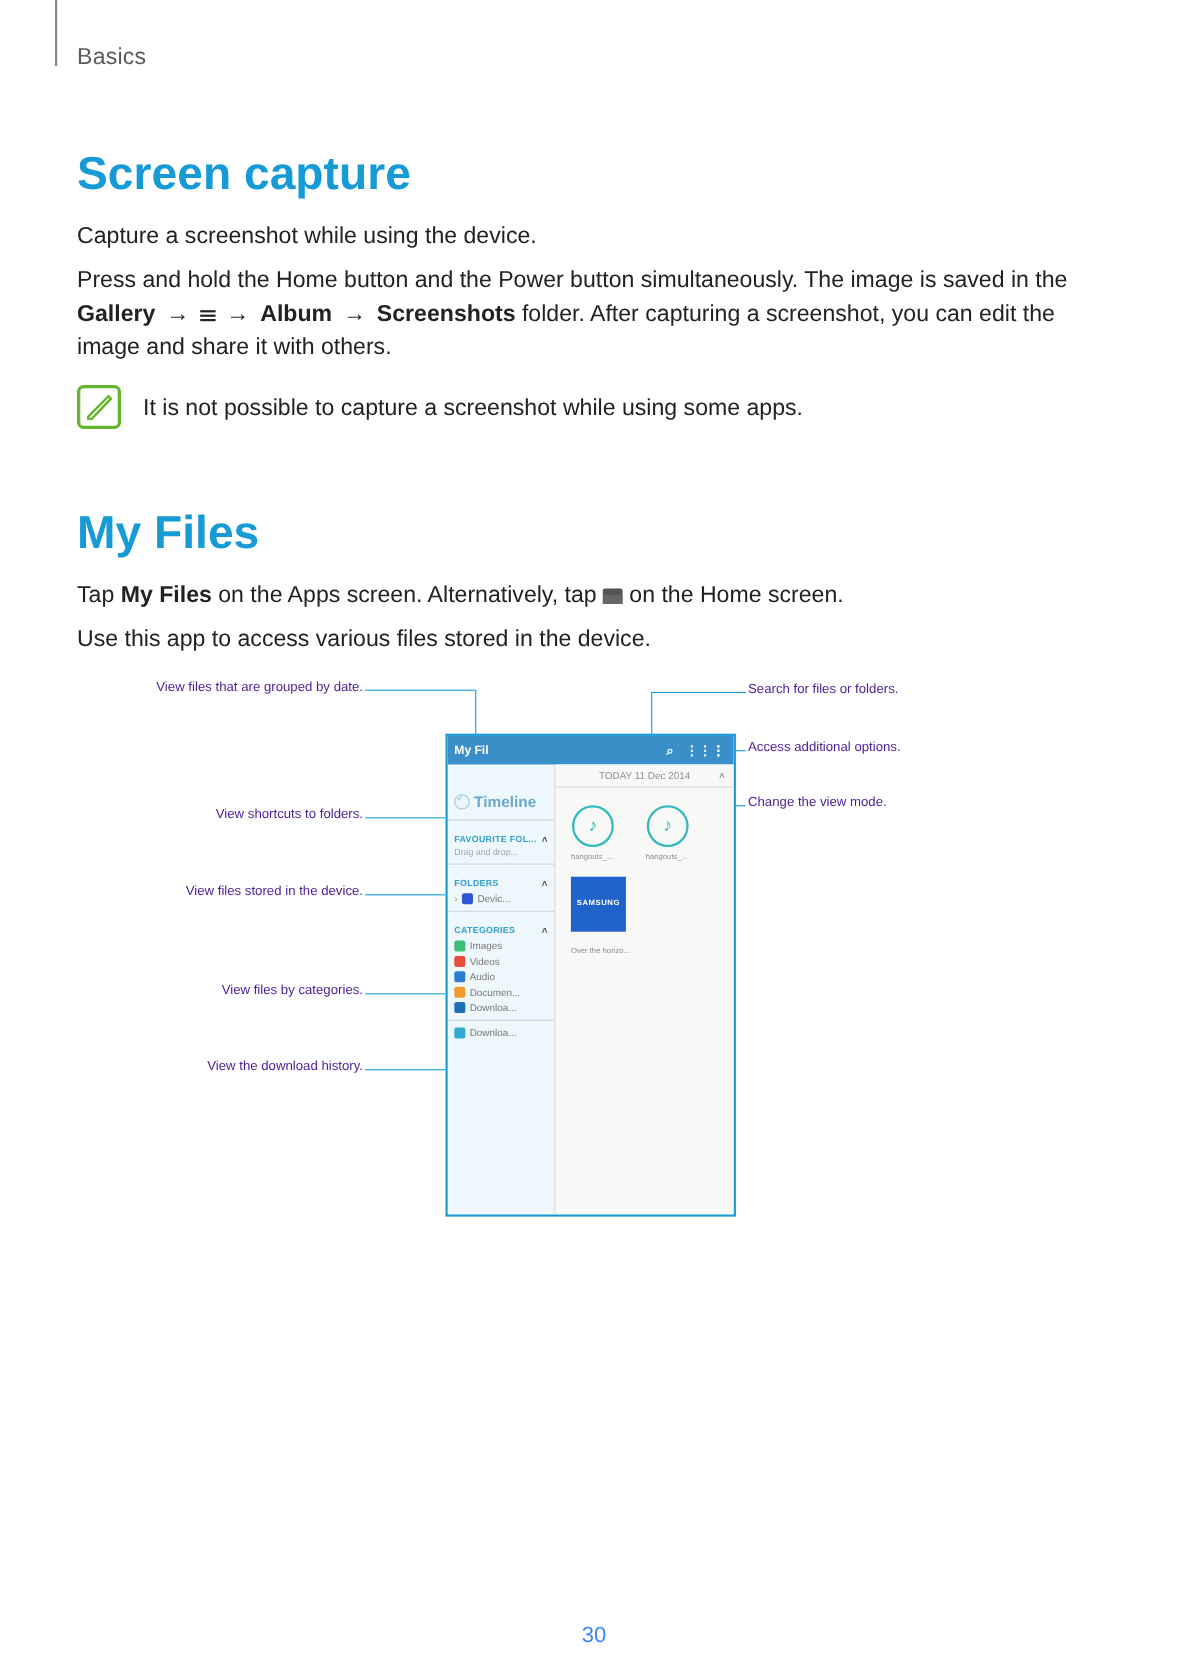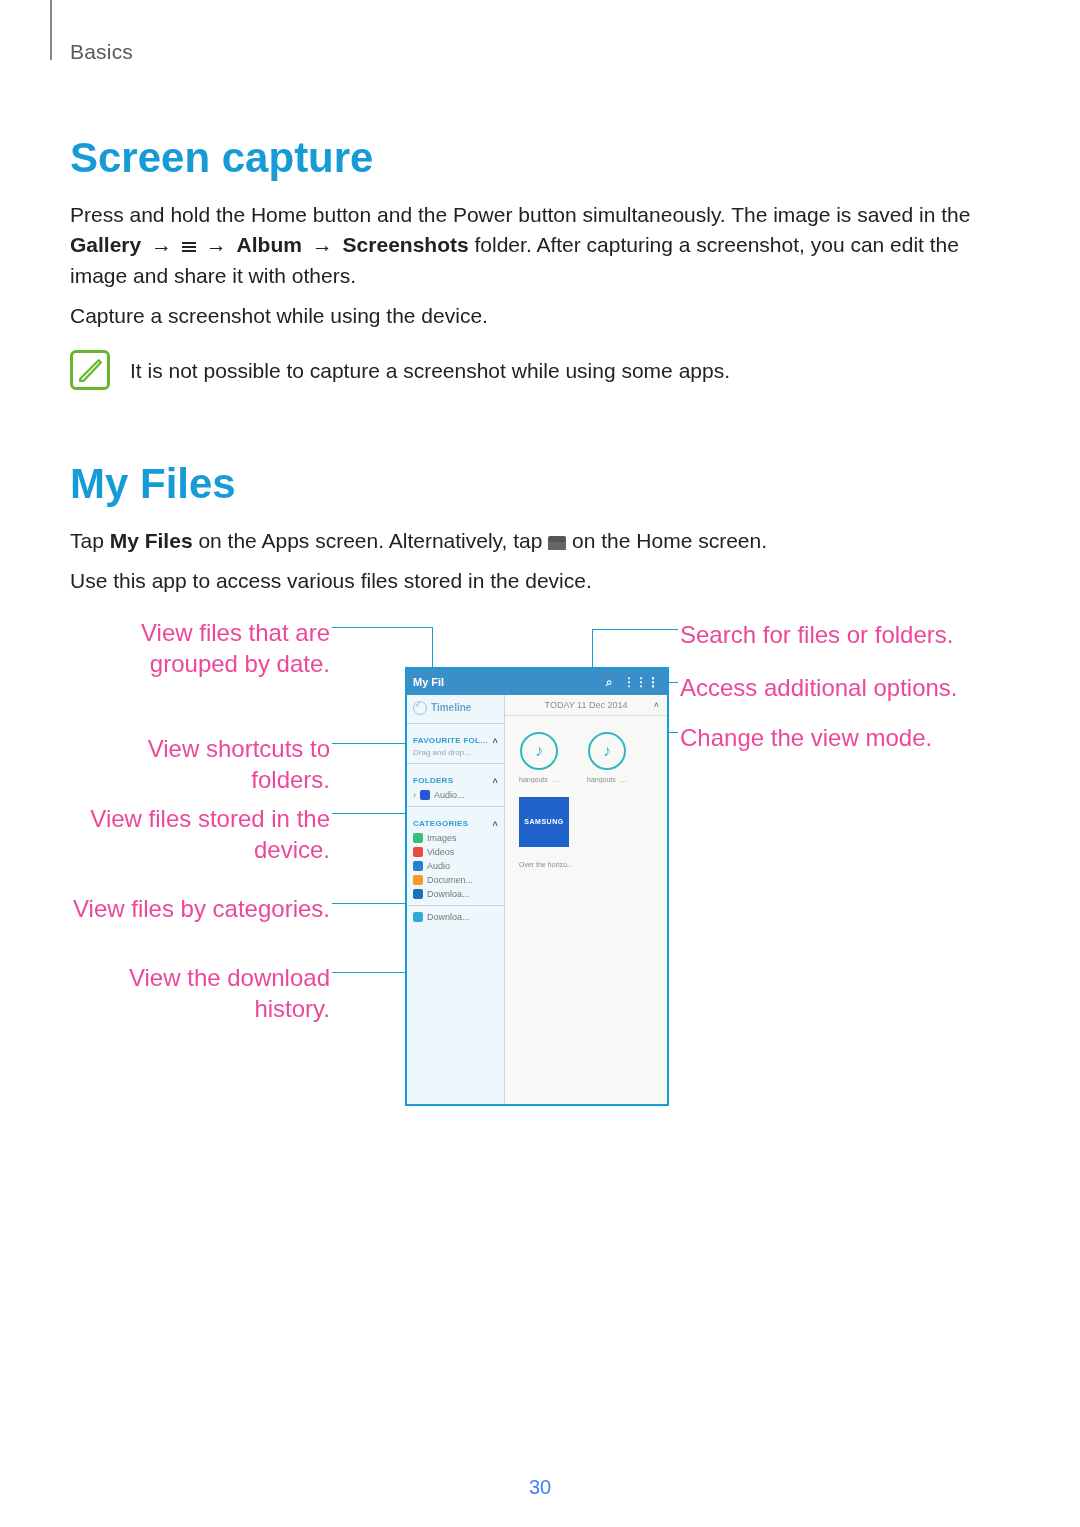--- a/index.html
+++ b/index.html
@@ -12,32 +12,32 @@
   strong { font-weight:700; }
   .arrow { display:inline-block; padding:0 4px; }
   .menu-glyph { display:inline-block; vertical-align:-2px; }
   .menu-glyph span { display:block; width:14px; height:2px; background:#222; margin:2px 0; }
   .folder-glyph { display:inline-block; width:18px; height:14px; background:#555; border-radius:2px 2px 0 0; position:relative; vertical-align:-2px; box-shadow:inset 0 -8px 0 #666; }
   .note-row { display:flex; align-items:flex-start; gap:20px; margin-top:18px; }
   .note-icon { width:40px; height:40px; border:3px solid #66b52e; border-radius:6px; box-sizing:border-box; display:flex; align-items:center; justify-content:center; }
   .note-icon svg { width:26px; height:26px; }
   .note-text { font-size:21px; line-height:1.45; padding-top:6px; }
   .diagram-zone { position:relative; width:940px; height:520px; margin-top:20px; }
-  .dz-label { position:absolute; font-size:24px; color:#ec4899; text-align:right; line-height:1.3; }
+  .dz-label { position:absolute; font-size:12px; color:#4c1d95; text-align:right; line-height:1.3; }
   .dz-label.right { text-align:left; }
   .dz-leader { position:absolute; height:0; border-top:1.5px solid #179bd7; }
   .dz-vleader { position:absolute; width:0; border-left:1.5px solid #179bd7; }
   .screenshot { position:absolute; left:335px; top:50px; width:260px; height:435px; border:2px solid #179bd7; background:#f4f4f2; overflow:hidden; font-size:10px; }
   .shot-header { height:26px; background:#3b8fc9; color:#fff; display:flex; align-items:center; padding:0 6px; font-size:11px; font-weight:600; position:relative; }
   .shot-header .title { flex:1; }
   .shot-header .icon { width:16px; text-align:center; font-size:12px; opacity:.95; margin-left:6px; }
   .shot-body { display:flex; height:calc(100% - 26px); }
   .sidebar { width:98px; background:#eef7fc; border-right:1px solid #cbd5da; box-sizing:border-box; }
   .sb-block { padding:6px 6px 4px 6px; }
-  .sb-timeline { display:flex; align-items:center; gap:4px; color:#6aa8c9; font-size:10px; font-weight:600; }
+  .sb-timeline { display:flex; align-items:center; gap:4px; color:#6aa8c9; font-size:14px; font-weight:600;margin-top:20px; }
   .sb-timeline .clock { width:12px; height:12px; border:1.5px solid #9ec7db; border-radius:50%; position:relative; }
   .sb-timeline .clock:after { content:"✓"; font-size:8px; position:absolute; left:1px; top:-2px; color:#9ec7db; }
   .sb-heading { color:#2ea0cf; font-size:8px; font-weight:700; letter-spacing:.3px; padding:8px 6px 2px 6px; display:flex; justify-content:space-between; align-items:center; }
   .sb-heading .chev { color:#555; font-size:9px; }
   .sb-sub { color:#9aa7ad; font-size:8px; padding:0 6px 2px 6px; }
   .sb-item { display:flex; align-items:center; gap:4px; padding:2px 6px; font-size:9px; color:#777; }
   .sb-item .sq { width:10px; height:10px; border-radius:2px; }
   .sq.green{background:#3bbf74;} .sq.red{background:#e94b3c;} .sq.blue{background:#2a7ed2;} .sq.orange{background:#f39a2a;} .sq.bluedk{background:#1f6fb5;}
   .sb-divider { border-top:1px solid #cbd7dd; margin:4px 0; }
   .content { flex:1; background:#f8f8f6; position:relative; }
@@ -54,31 +54,31 @@
 </head>
 <body>
 
 <div class="page">
   <div class="left-rule"></div>
 
   <div class="header-section">Basics</div>
 
   <h2 class="blue">Screen capture</h2>
 
+  <p class="body">Capture a screenshot while using the device.</p>
+
   <p class="body">
     <span>Press and hold the Home button and the Power button simultaneously. The image is saved in the </span><strong>Gallery</strong>
     <span class="arrow">→</span>
     <span class="menu-glyph"><span></span><span></span><span></span></span>
     <span class="arrow">→</span>
     <strong>Album</strong>
     <span class="arrow">→</span>
     <strong>Screenshots</strong><span> folder. After capturing a screenshot, you can edit the image and share it with others.</span>
   </p>
-
-  <p class="body">Capture a screenshot while using the device.</p>
 
   <div class="note-row">
     <div class="note-icon">
       <svg viewBox="0 0 24 24">
           <path d="M3 20 L20 3 L22 5 L6 22 L3 22 Z" fill="none" stroke="#66b52e" stroke-width="2"></path>
         </svg>
     </div>
     <div class="note-text">It is not possible to capture a screenshot while using some apps.</div>
   </div>
 
@@ -141,21 +141,21 @@
             </div>
           <div class="sb-sub">Drag and drop...</div>
           <div class="sb-divider"></div>
           <div class="sb-heading">
               <span>FOLDERS</span>
               <span class="chev">˄</span>
             </div>
           <div class="sb-item">
               <span style="color:#888;">›</span>
               <span class="sq" style="background:#2a56d6;"></span>
-              <span>Audio...</span>
+              <span>Devic...</span>
             </div>
           <div class="sb-divider"></div>
           <div class="sb-heading">
               <span>CATEGORIES</span>
               <span class="chev">˄</span>
             </div>
           <div class="sb-item">
               <span class="sq green"></span>
               <span>Images</span>
             </div>

